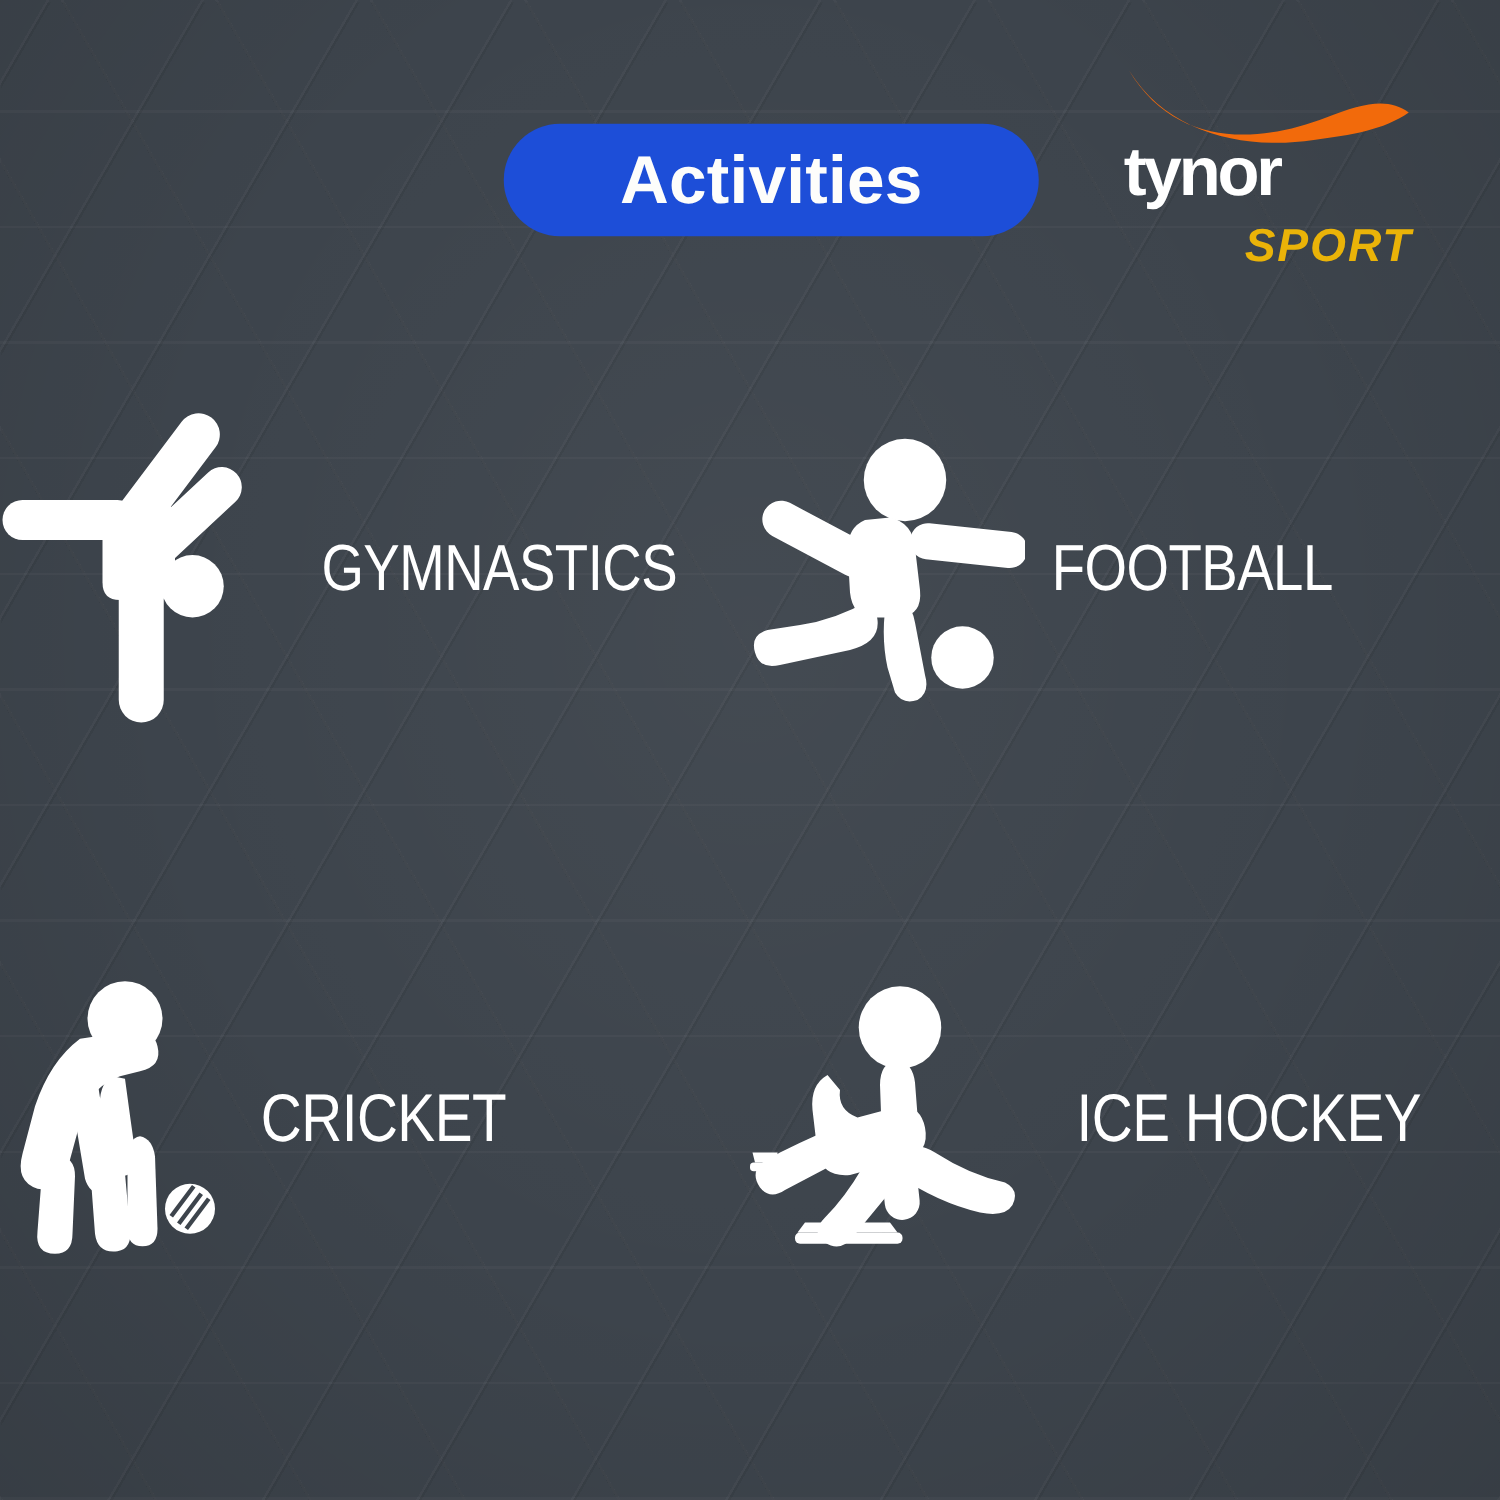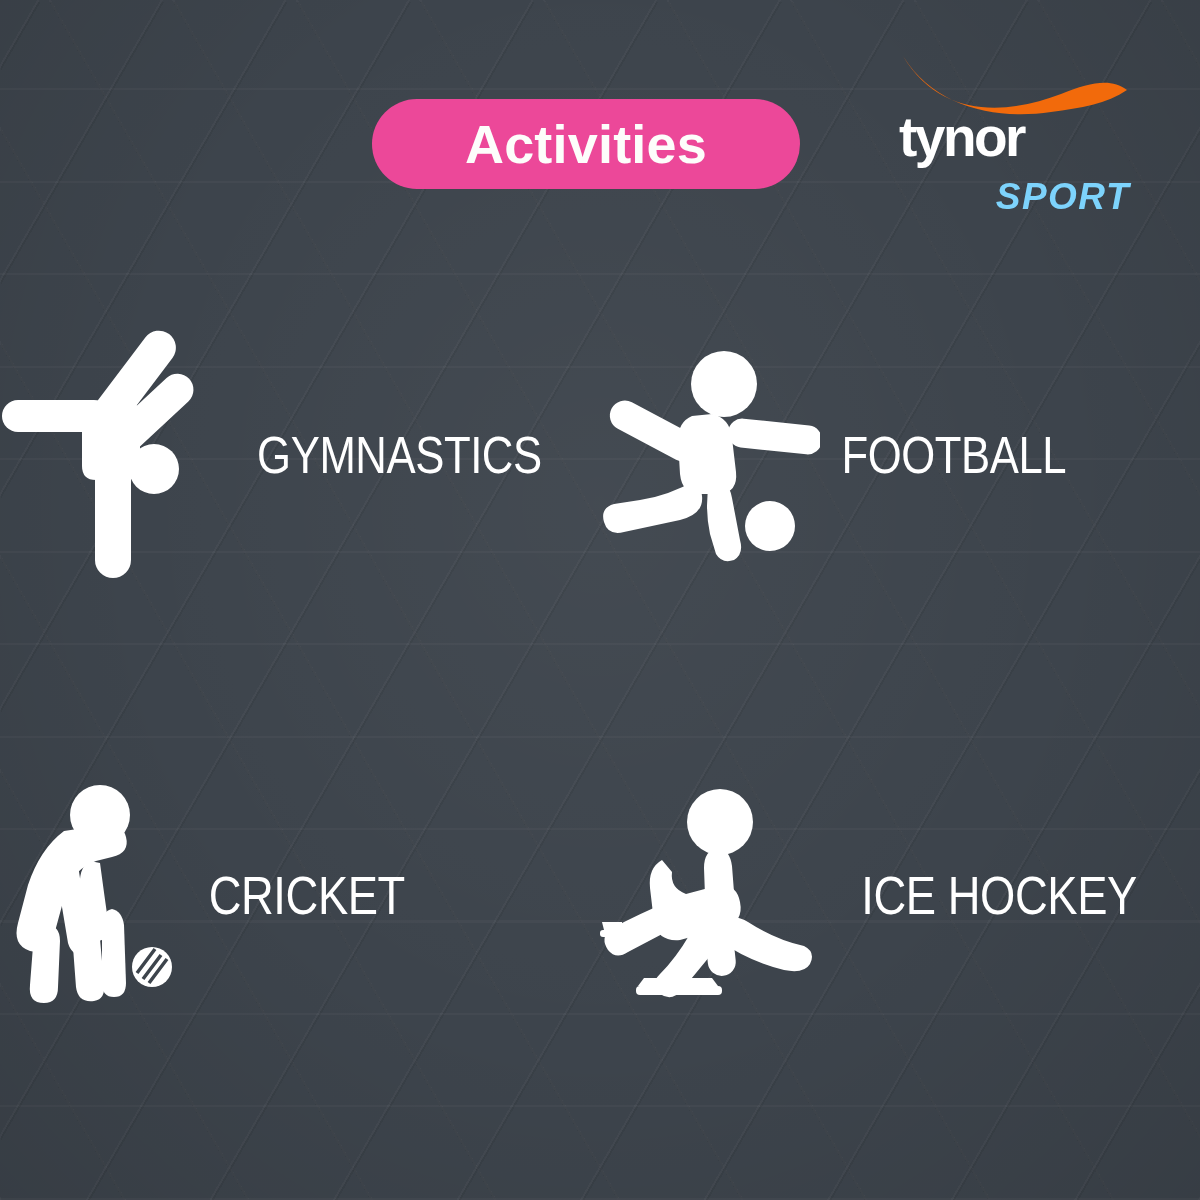--- a/index.html
+++ b/index.html
@@ -31,39 +31,39 @@
     opacity:.55;
   }
   .vignette{
     position:absolute;inset:0;
     background:radial-gradient(ellipse at 50% 42%, rgba(255,255,255,.035) 0%, rgba(0,0,0,0) 55%, rgba(0,0,0,.10) 100%);
     pointer-events:none;
   }
 
   
   .pill{
-    position:absolute;left:372px;top:99px;width:428px;height:90px;
-    background:#ec4899;border-radius:45px;
+    position:absolute;left:403px;top:99px;width:428px;height:90px;
+    background:#1d4ed8;border-radius:45px;
     display:flex;align-items:center;justify-content:center;
   }
   .pill-label{
     color:#fdfdfb;font-size:54px;font-weight:700;letter-spacing:.2px;
     line-height:1;font-family:"Liberation Sans","DejaVu Sans",sans-serif;
   }
 
   .logo{position:absolute;left:895px;top:52px;width:235px;height:165px;}
   .logo-swoosh{position:absolute;left:6px;top:0;width:228px;height:70px;}
   .logo-word{
     position:absolute;left:4px;top:58px;
     color:#ffffff;font-size:55px;font-weight:700;letter-spacing:-2.5px;
     line-height:1;font-family:"Liberation Sans","DejaVu Sans",sans-serif;
   }
   .logo-sport{
     position:absolute;right:0px;top:126px;
-    color:#7dd3fc;font-size:37px;font-weight:700;font-style:italic;
+    color:#eab308;font-size:37px;font-weight:700;font-style:italic;
     letter-spacing:1.5px;line-height:1;
     font-family:"Liberation Sans","DejaVu Sans",sans-serif;
   }
 
   
   .grid{position:absolute;left:0;top:235px;width:1200px;}
   .row{display:flex;width:1200px;height:440px;}
   .cell{flex:1;position:relative;display:flex;flex-direction:row;
         align-items:center;justify-content:flex-start;}
   .icon-wrap{height:300px;display:flex;align-items:center;justify-content:center;}

